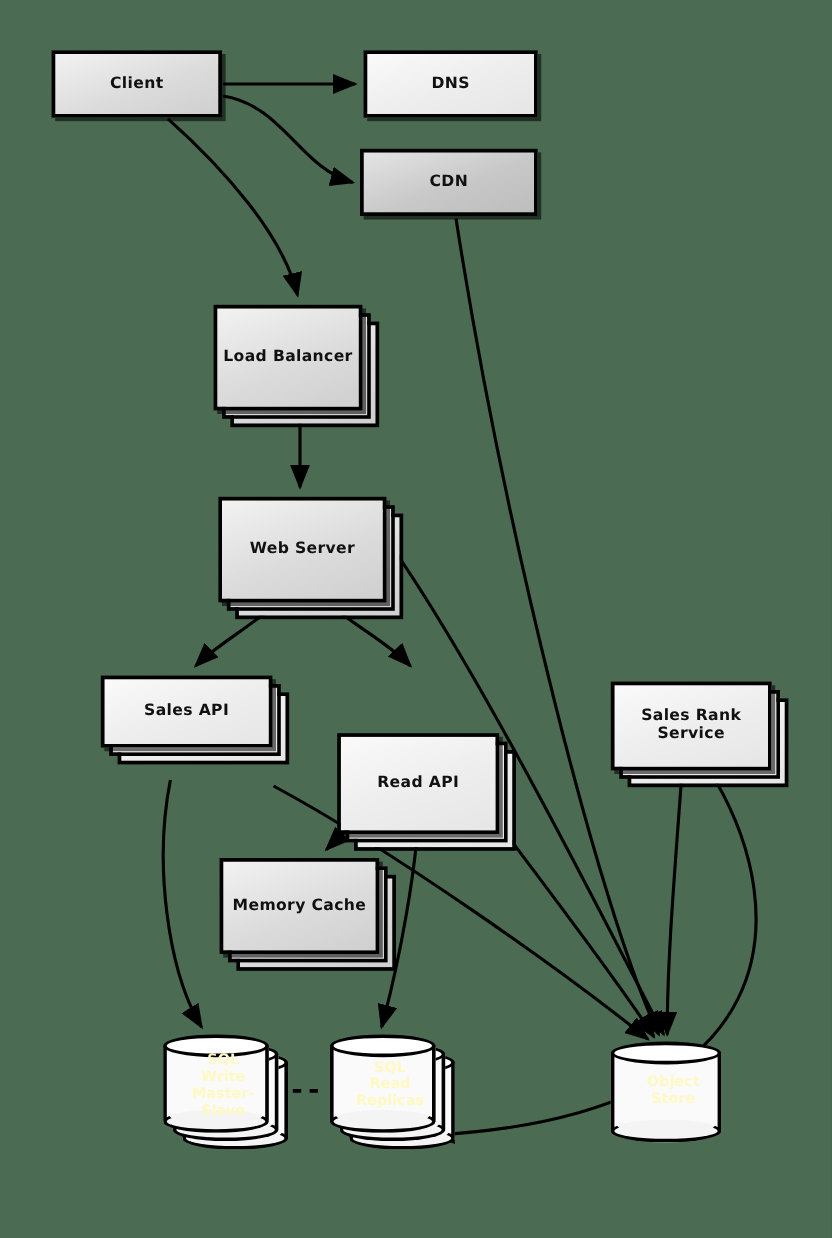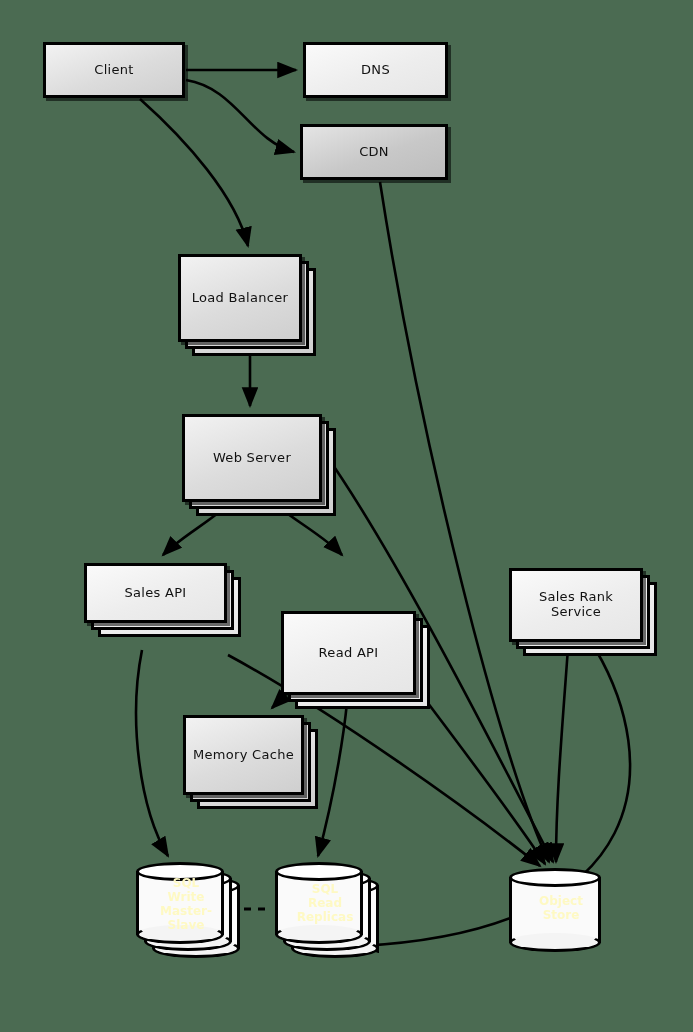--- a/index.html
+++ b/index.html
@@ -50,21 +50,21 @@
   .node-label {
     position: absolute;
     z-index: 5;
     left: 0; top: 0;
     width: 100%;
     height: 100%;
     display: flex;
     align-items: center;
     justify-content: center;
     text-align: center;
-    font-weight: normal;
+    font-weight: bold;
     font-size: 13px;
     color: #111;
     letter-spacing: 0.3px;
     line-height: 1.15;
     white-space: pre-line;
     padding: 0 4px;
     box-sizing: border-box;
   }
   
   .cyl-layer {
@@ -211,21 +211,21 @@
   <div class="node light" style="left:509px; top:568px; width:134px; height:74px; z-index:10;">
     <div class="box-stack">
       <div class="layer l3"></div>
       <div class="layer l2"></div>
       <div class="layer l1"></div>
     </div>
     <div class="node-label">Sales Rank
 Service</div>
   </div>
 
-  <div class="node" style="left:183px; top:715px; width:121px; height:80px; z-index:10;">
+  <div class="node" style="left:183px; top:715px; width:133px; height:80px; z-index:10;">
     <div class="box-stack">
       <div class="layer l3"></div>
       <div class="layer l2"></div>
       <div class="layer l1"></div>
     </div>
     <div class="node-label">Memory Cache</div>
   </div>
 
   <div class="node" style="left:136px; top:862px; width:88px; height:82px; z-index:12;">
     <div class="cyl-stack">

